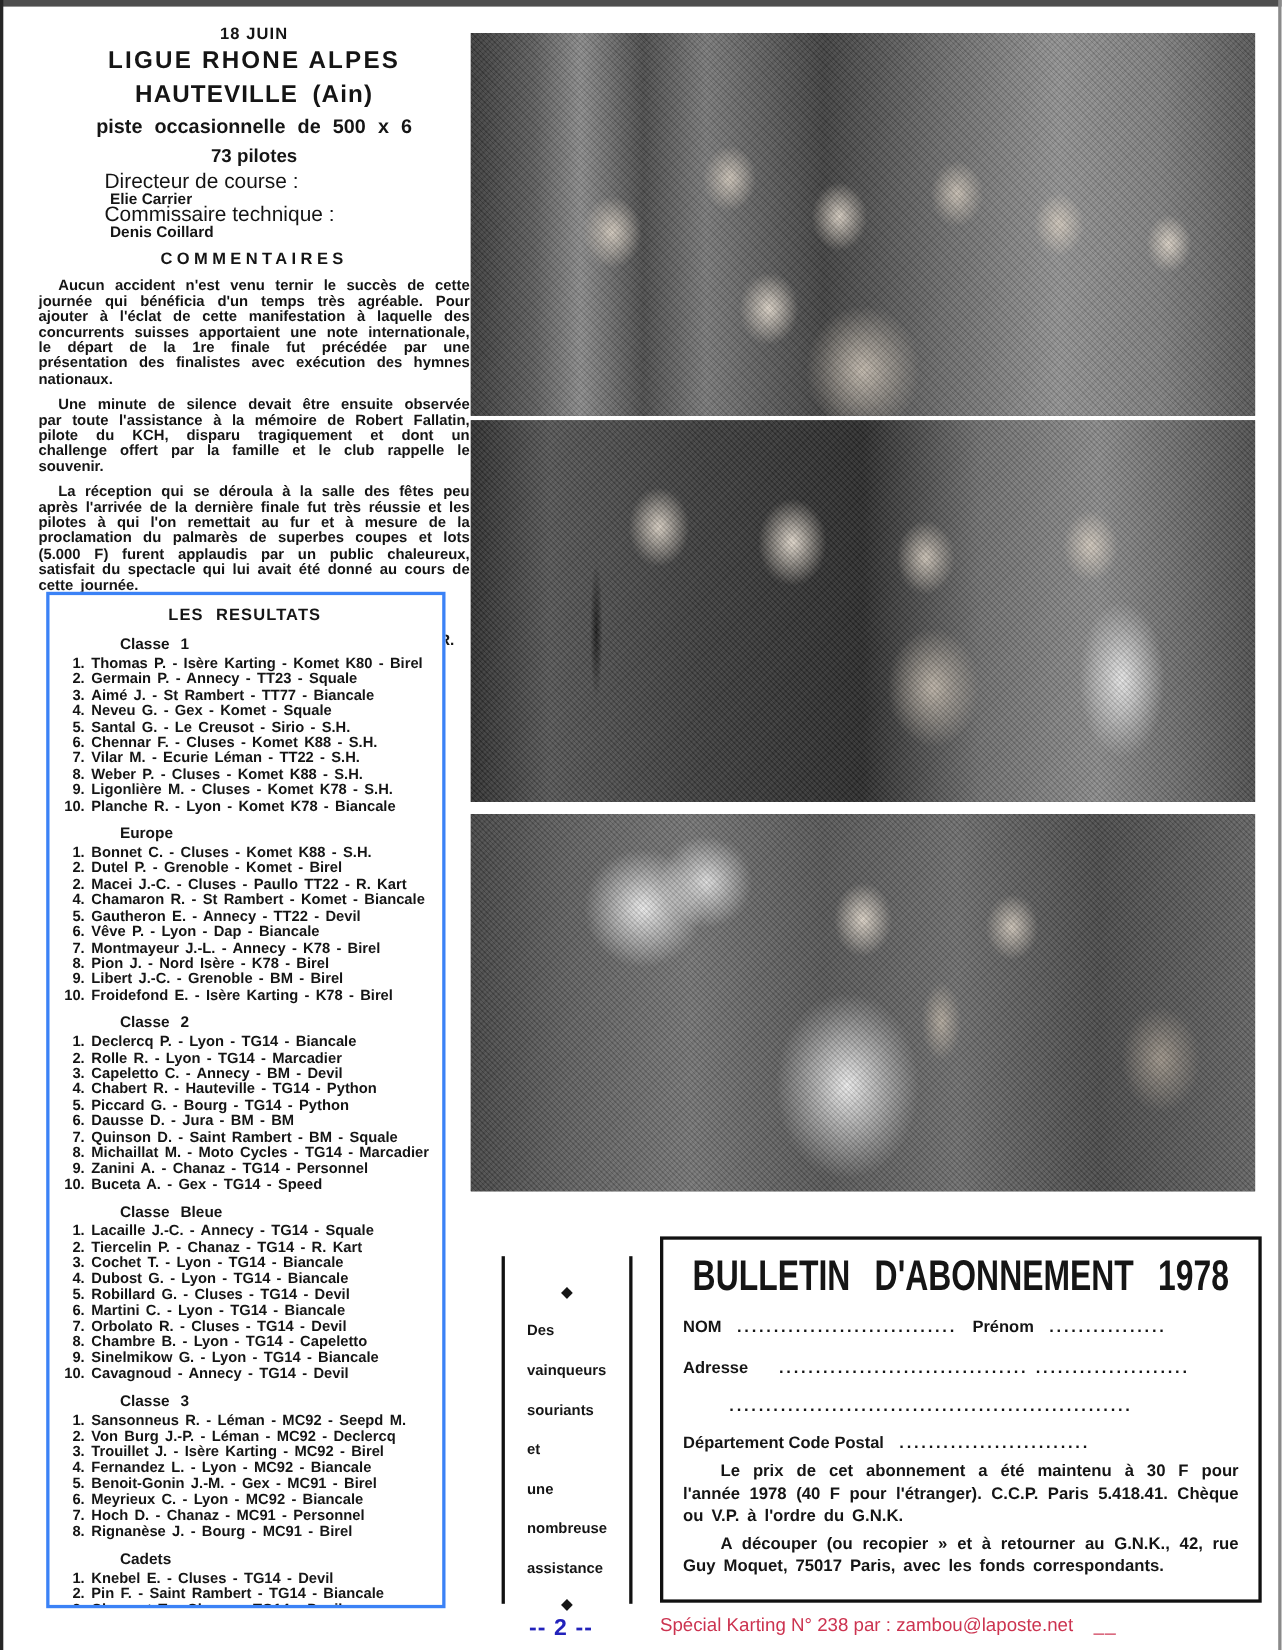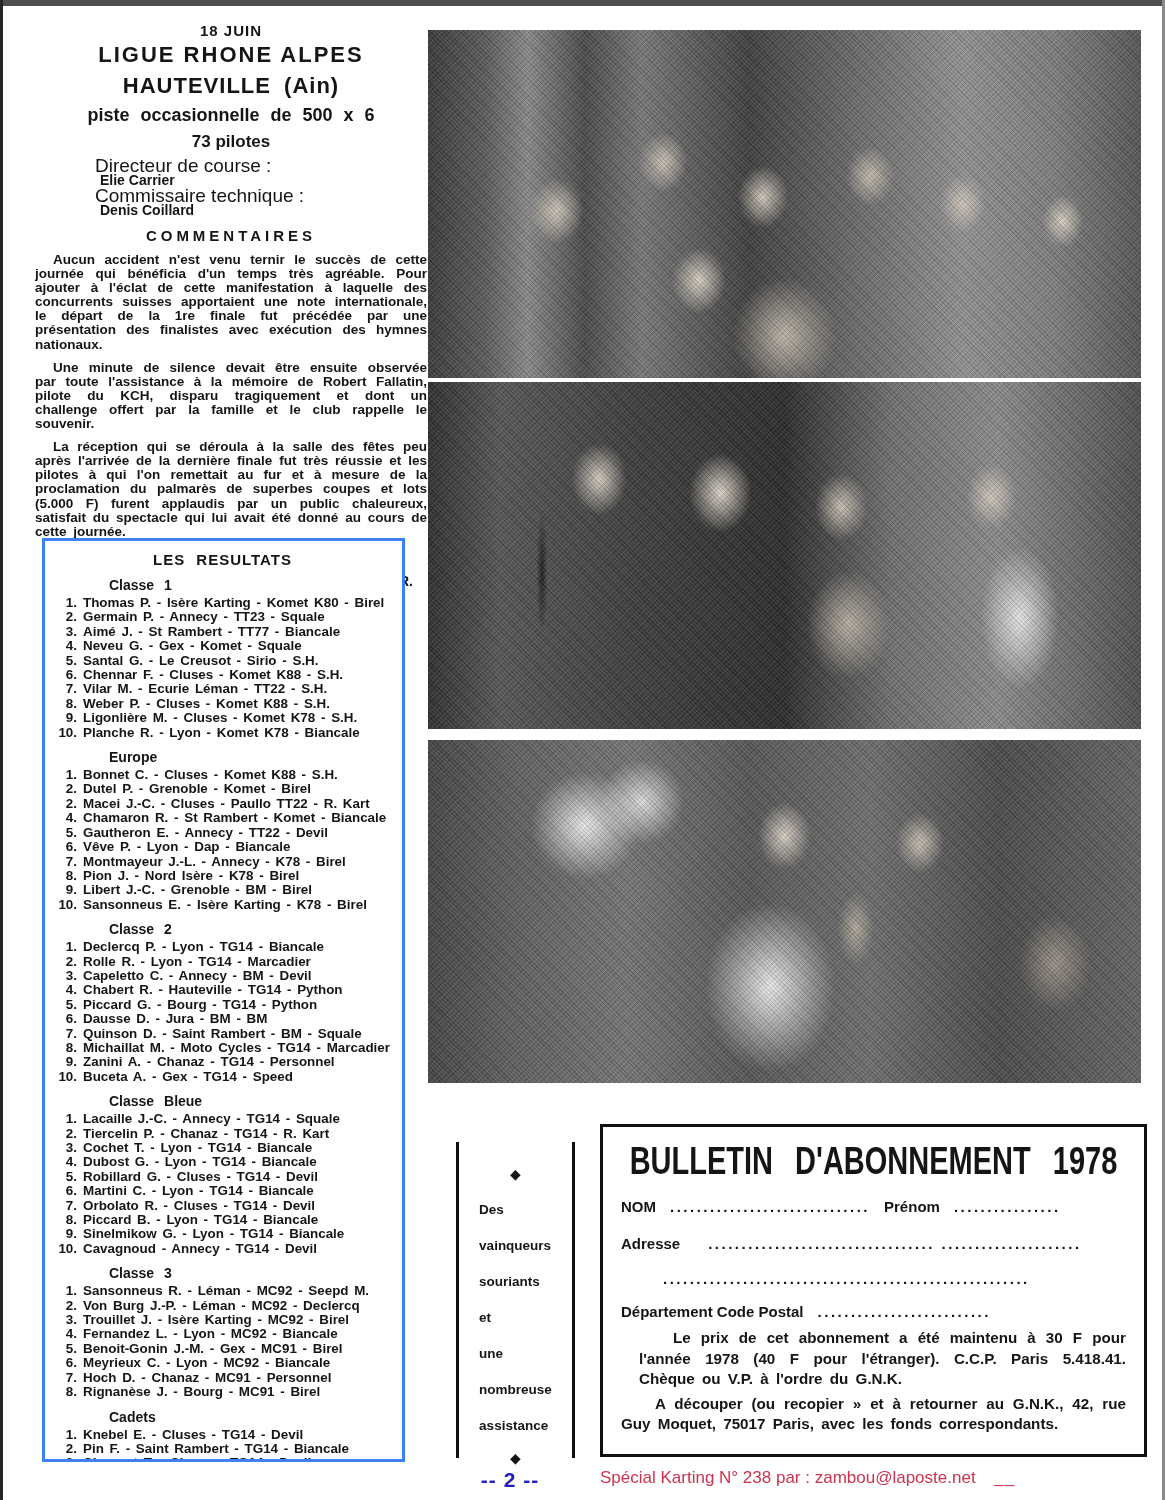--- a/index.html
+++ b/index.html
@@ -107,21 +107,21 @@
                          letter-spacing:0; word-spacing:14px; transform:scaleY(1.35); }
   .form-row { display:flex; align-items:baseline; font-size:15px; font-weight:bold;
               margin-top:20px; white-space:nowrap; overflow:hidden; }
   .form-label { flex:0 0 auto; }
   .dots { letter-spacing:2.5px; overflow:hidden; flex:0 1 auto; }
   .form-row .gap { width:14px; flex:0 0 auto; }
   #row-adresse2 { margin-top:18px; padding-left:42px; }
   #row-dept { margin-top:16px; }
   .bull-para { font-size:15.2px; font-weight:bold; line-height:20.5px; text-align:justify;
                word-spacing:3px; margin-top:4px; }
-  .bull-para.first { margin-top:8px;margin-left:18px; }
+  .bull-para.first { margin-top:8px; }
   .bull-para .ind { display:inline-block; width:34px; }
 
   
   #page-number { left:430px; top:1468px; width:160px; text-align:center;
                  color:#2222bb; font-size:21px; font-weight:bold; letter-spacing:1px; }
   #credit-line { left:600px; top:1468px; width:547px; 
                  color:#cc3350; font-size:17px; }
   #credit-line .us { margin-left:14px; letter-spacing:1px; }
 </style>
 </head>
@@ -232,21 +232,21 @@
         <div class="res-row">
           <span class="res-num">8.</span>
           <span class="res-txt">Pion J. - Nord Isère - K78 - Birel</span>
         </div>
         <div class="res-row">
           <span class="res-num">9.</span>
           <span class="res-txt">Libert J.-C. - Grenoble - BM - Birel</span>
         </div>
         <div class="res-row">
           <span class="res-num">10.</span>
-          <span class="res-txt">Sansonneus E. - Isère Karting - K78 - Birel</span>
+          <span class="res-txt">Froidefond E. - Isère Karting - K78 - Birel</span>
         </div>
       </div>
       <div class="res-section">
         <div class="res-head">Classe  2</div>
         <div class="res-row">
           <span class="res-num">1.</span>
           <span class="res-txt">Declercq P. - Lyon - TG14 - Biancale</span>
         </div>
         <div class="res-row">
           <span class="res-num">2.</span>
@@ -310,21 +310,21 @@
         <div class="res-row">
           <span class="res-num">6.</span>
           <span class="res-txt">Martini C. - Lyon - TG14 - Biancale</span>
         </div>
         <div class="res-row">
           <span class="res-num">7.</span>
           <span class="res-txt">Orbolato R. - Cluses - TG14 - Devil</span>
         </div>
         <div class="res-row">
           <span class="res-num">8.</span>
-          <span class="res-txt">Piccard B. - Lyon - TG14 - Biancale</span>
+          <span class="res-txt">Chambre B. - Lyon - TG14 - Capeletto</span>
         </div>
         <div class="res-row">
           <span class="res-num">9.</span>
           <span class="res-txt">Sinelmikow G. - Lyon - TG14 - Biancale</span>
         </div>
         <div class="res-row">
           <span class="res-num">10.</span>
           <span class="res-txt">Cavagnoud - Annecy - TG14 - Devil</span>
         </div>
       </div>

